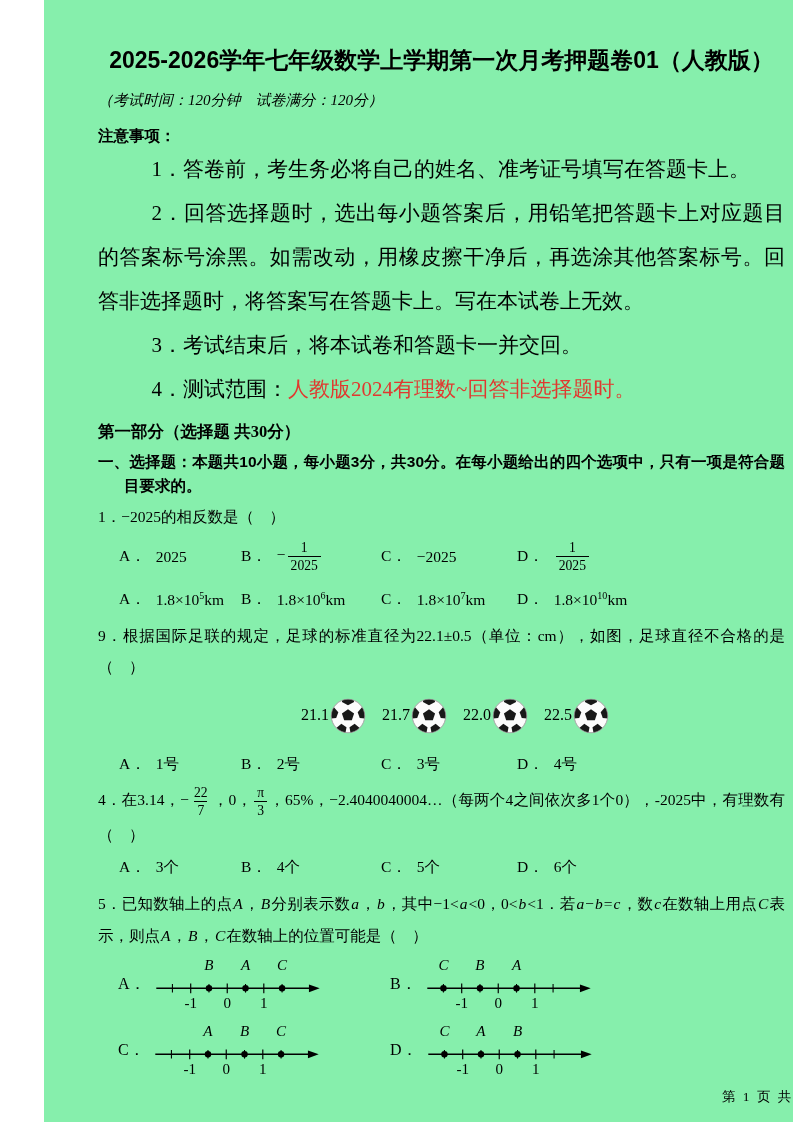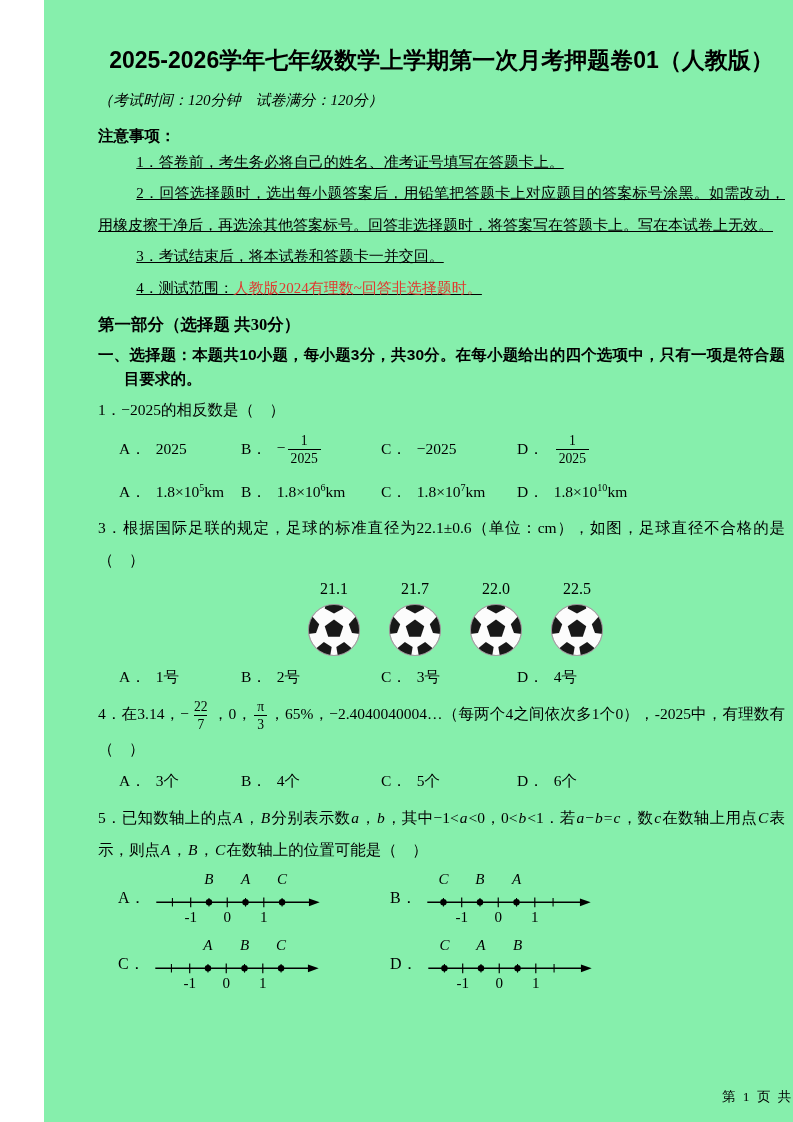--- a/index.html
+++ b/index.html
@@ -19,23 +19,22 @@
   .subtitle {
     margin-top:16px; text-align:left;
     font-style:italic; font-size:15px;
   }
   .notice-heading {
     margin-top:16px;
     font-family:"Liberation Sans", sans-serif;
     font-weight:bold; font-size:15.5px;
   }
   .note {
-    font-size:15px; line-height:2.1; text-align:justify;
+    font-size:21px; line-height:2.1; text-align:justify;
     text-indent:2.55em;
-    text-decoration:underline;
   }
   .red { color:#e0392f; }
   .part-heading {
     margin-top:8px; text-align:left;
     font-weight:bold; font-size:16.5px; line-height:1.6;
   }
   .intro {
     margin-top:4px;
     font-family:"Liberation Sans", sans-serif;
     font-weight:bold; font-size:15.5px; line-height:1.55;
@@ -53,21 +52,21 @@
   sup { font-size:0.65em; vertical-align:super; line-height:0; }
   .fr-stack {
     display:inline-flex; flex-direction:column; align-items:center;
     vertical-align:middle; font-size:0.88em; line-height:1.25;
     margin:0 2px; text-indent:0;
   }
   .fr-den { border-top:1.2px solid #000; padding:0 3px; }
   .fr-num { padding:0 3px; }
   
   .balls { display:flex; justify-content:center; gap:15px; margin:4px 0 2px 28px; }
-  .ballwrap { display:flex; flex-direction:column; align-items:center; width:66px; }
+  .ballwrap { display:flex; flex-direction:row; align-items:center; width:66px; }
   .ballval { font-size:16px; margin-bottom:3px; }
   svg.ball { width:58px; height:58px; display:block; }
   
   .nl-grid { display:grid; grid-template-columns:272px auto; row-gap:12px; padding-left:20px; margin:6px 0 4px; }
   .nl-item { display:flex; align-items:center; }
   .nl-opt { font-size:16px; margin-right:6px; }
   svg.nl { width:172px; height:54px; display:block; }
   .footer { position:absolute; left:0; right:0; bottom:16px; text-align:right; font-size:13.5px; letter-spacing:2px; }
 </style>
 </head>
@@ -145,21 +144,21 @@
     <span class="opt w3">
         <span class="olabel">C．</span>
         <span>1.8×10<sup>7</sup>km</span>
       </span>
     <span class="opt">
         <span class="olabel">D．</span>
         <span>1.8×10<sup>10</sup>km</span>
       </span>
   </div>
 
-  <div class="q">3．根据国际足联的规定，足球的标准直径为22.1±0.6（单位：cm），如图，足球直径不合格的是（　）</div>
+  <div class="q">9．根据国际足联的规定，足球的标准直径为22.1±0.5（单位：cm），如图，足球直径不合格的是（　）</div>
   <div class="balls">
     <span class="ballwrap">
       <span class="ballval">21.1</span>
       <svg class="ball" viewBox="0 0 100 100">
           <use href="#soccer"></use>
         </svg>
     </span>
     <span class="ballwrap">
       <span class="ballval">21.7</span>
       <svg class="ball" viewBox="0 0 100 100">

